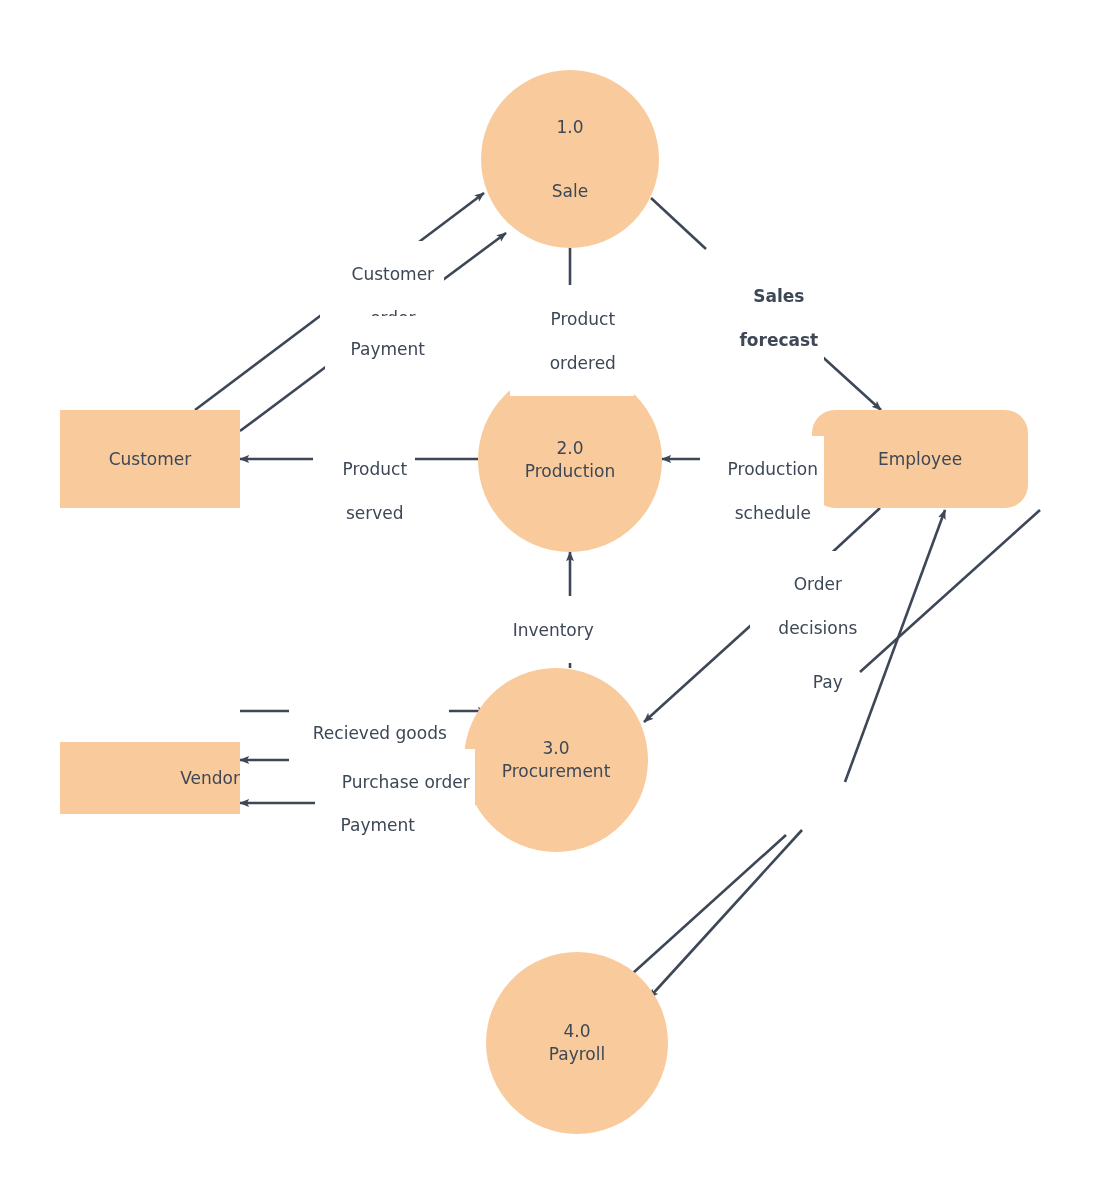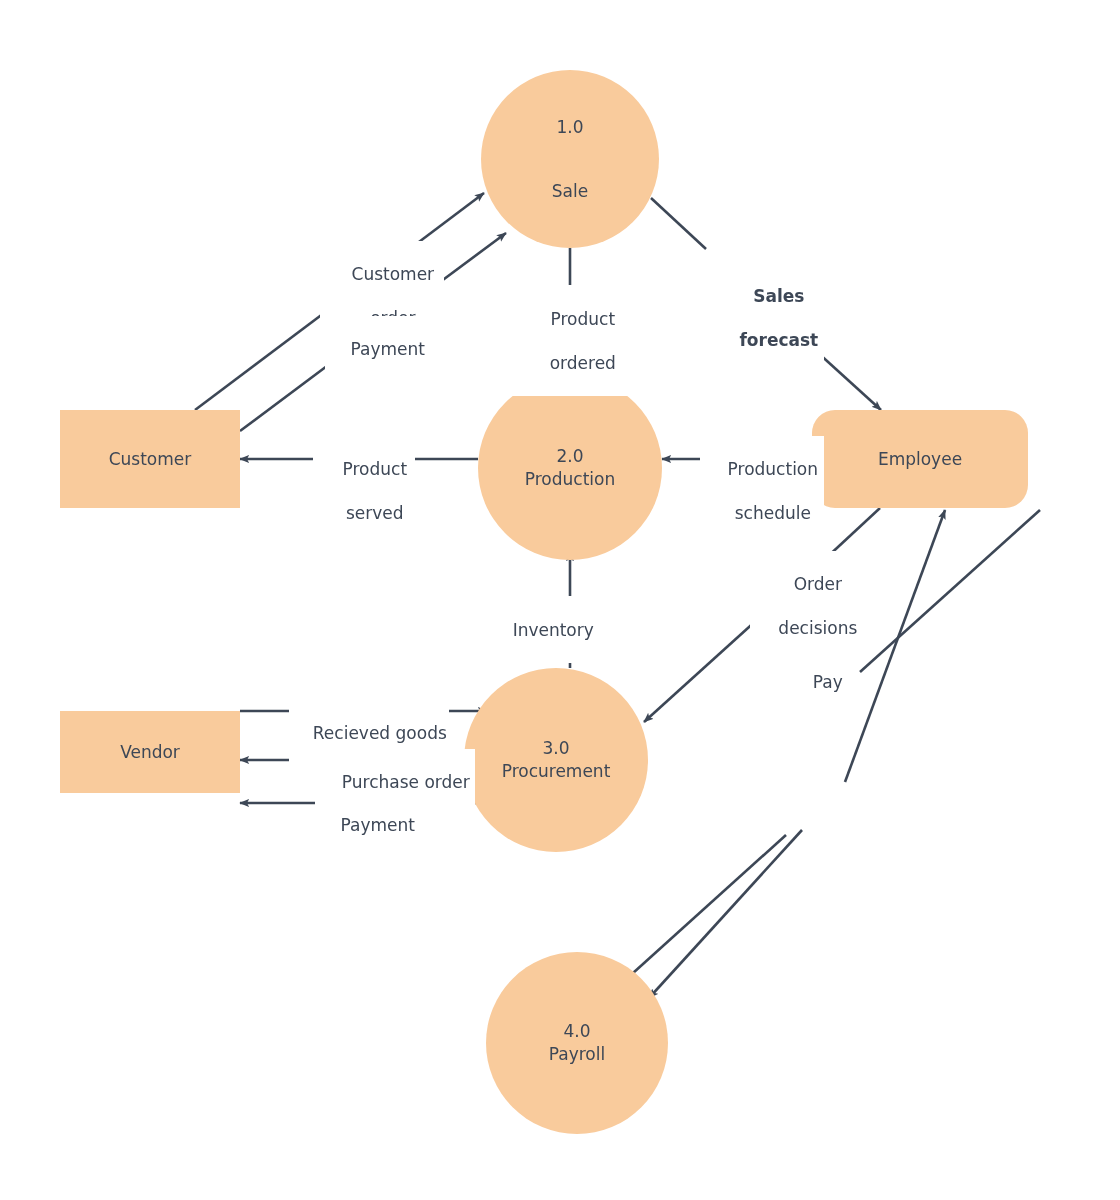--- a/index.html
+++ b/index.html
@@ -133,40 +133,40 @@
       <line x1="1040" y1="510" x2="860" y2="672" stroke="#3d4756" stroke-width="2.6"></line>
       <line x1="802" y1="830" x2="649" y2="998" stroke="#3d4756" stroke-width="2.6" marker-end="url(#arrow)"></line>
     </g>
   </svg>
 
   <div class="proc-circle" style="left:481px; top:70px; width:178px; height:178px;gap:41px;">
     <span class="num-line">1.0</span>
     <span class="name-line">Sale</span>
   </div>
 
-  <div class="proc-circle" style="left:478px; top:376px; width:184px; height:184px;">
+  <div class="proc-circle" style="left:478px; top:368px; width:184px; height:184px;">
     <span class="num-line">2.0</span>
     <span class="name-line">Production</span>
   </div>
 
   <div class="proc-circle" style="left:464px; top:668px; width:184px; height:184px;">
     <span class="num-line">3.0</span>
     <span class="name-line">Procurement</span>
   </div>
 
   <div class="proc-circle" style="left:486px; top:952px; width:182px; height:182px;">
     <span class="num-line">4.0</span>
     <span class="name-line">Payroll</span>
   </div>
 
   <div class="ext-box" style="left:60px; top:410px; width:180px; height:98px;">
     <span>Customer</span>
   </div>
 
-  <div class="ext-box" style="left:60px; top:711px; width:180px; height:82px;">
+  <div class="ext-box" style="left:60px; top:742px; width:180px; height:72px;justify-content:flex-end;">
     <span>Vendor</span>
   </div>
 
   <div class="ext-box" style="left:812px; top:410px; width:216px; height:98px;border-radius:23px;">
     <span>Employee</span>
   </div>
 
   <div class="flow-label" style="left:320px; top:241px; width:120px;">
     <span>Customer</span><br>
     <span>order</span>

